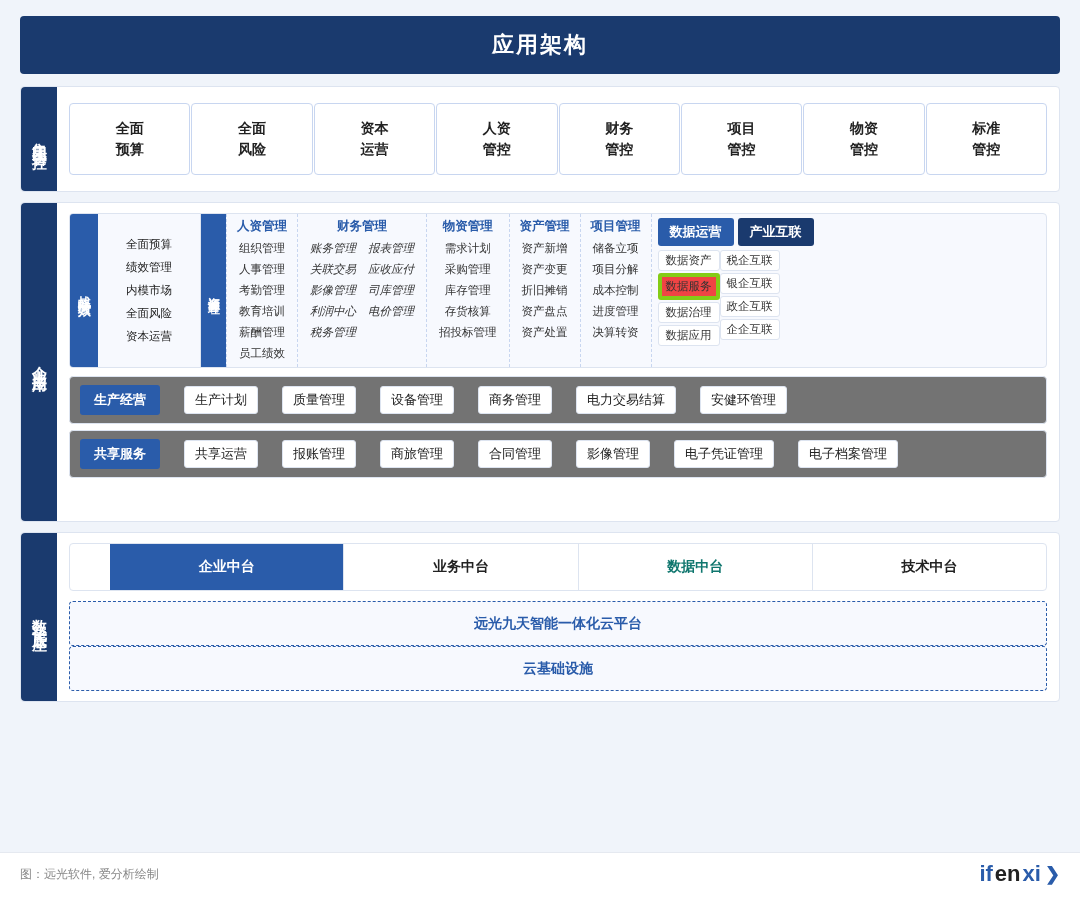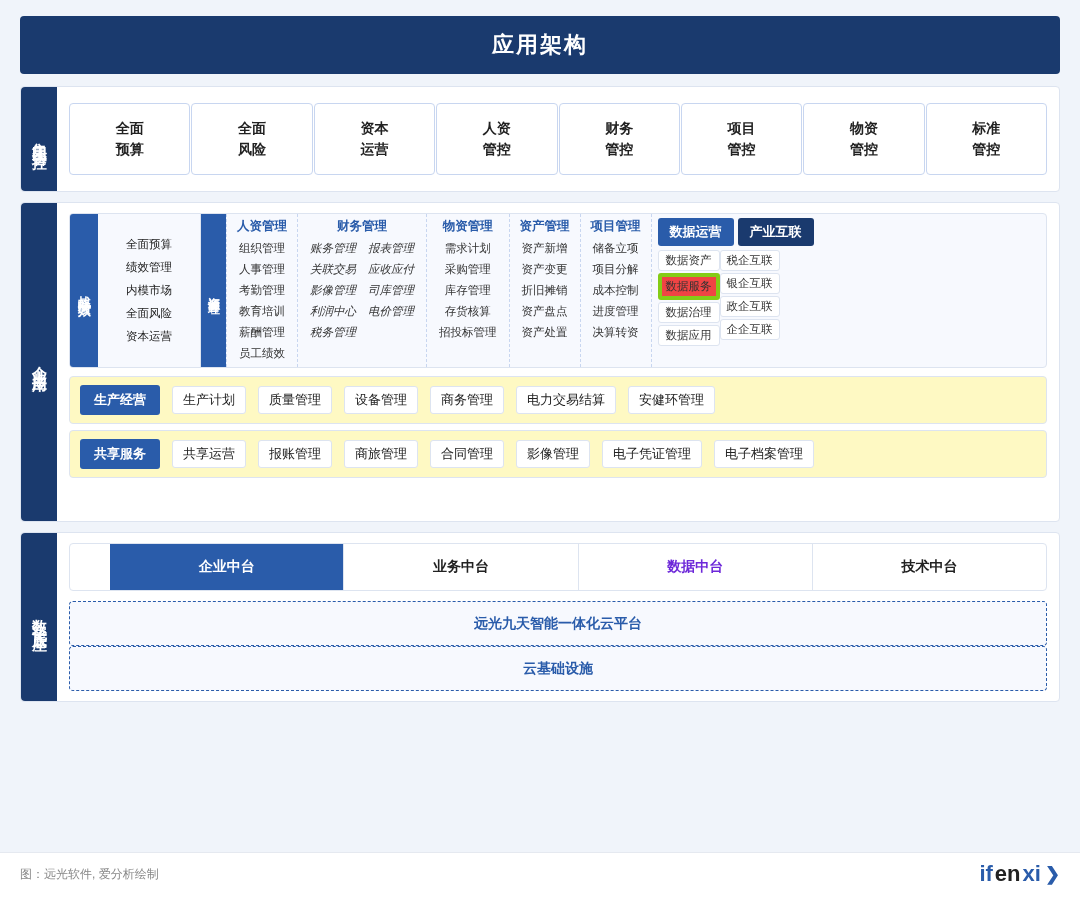--- a/index.html
+++ b/index.html
@@ -154,25 +154,25 @@
       font-style: italic;
     }
     .module-col {
       display: flex;
       flex-direction: column;
       gap: 2px;
     }
     .bottom-row {
       display: flex;
       align-items: center;
-      gap: 12px;
+      gap: 24px;
       border: 1px solid #dde4f0;
       border-radius: 4px;
       padding: 8px 10px;
-      background: #fef9c3;
+      background: #737373;
     }
     .row-label-blue {
       background: #2a5caa;
       color: white;
       font-size: 13px;
       font-weight: bold;
       padding: 6px 14px;
       border-radius: 3px;
       white-space: nowrap;
     }
@@ -364,21 +364,21 @@
     </div>
   </div>
 
   <div class="section-row">
     <div class="section-label">数字化底座</div>
     <div class="section-content">
 
       <div style="display:flex; gap:0; border:1px solid #dde4f0; border-radius:4px; overflow:hidden; margin-bottom:10px;padding-left:40px;">
         <div style="flex:1; background:#2a5caa; color:white; text-align:center; padding:14px 4px; font-size:14px; font-weight:600;">企业中台</div>
         <div style="flex:1; text-align:center; padding:14px 4px; font-size:14px; font-weight:600; color:#222; border-left:1px solid #dde4f0;">业务中台</div>
-        <div style="flex:1; text-align:center; padding:14px 4px; font-size:14px; font-weight:600; color:#6d28d9; border-left:1px solid #dde4f0;">数据中台</div>
+        <div style="flex:1; text-align:center; padding:14px 4px; font-size:14px; font-weight:600; color:#0f766e; border-left:1px solid #dde4f0;">数据中台</div>
         <div style="flex:1; text-align:center; padding:14px 4px; font-size:14px; font-weight:600; color:#222; border-left:1px solid #dde4f0;">技术中台</div>
       </div>
 
       <div style="text-align:center; border:1px dashed #2a5caa; border-radius:4px; padding:12px; background:#f7f9fe;">
         <span style="color:#2a5caa; font-size:14px; font-weight:600;">远光九天智能一体化云平台</span>
       </div>
 
       <div style="text-align:center; border:1px dashed #2a5caa; border-radius:4px; padding:12px; background:#f7f9fe;">
         <span style="color:#2a5caa; font-size:14px; font-weight:600;">云基础设施</span>
       </div>

